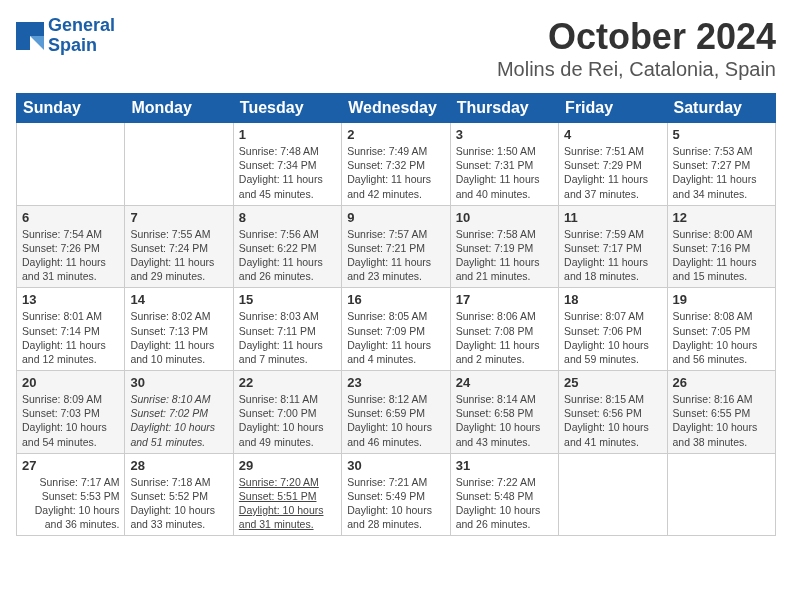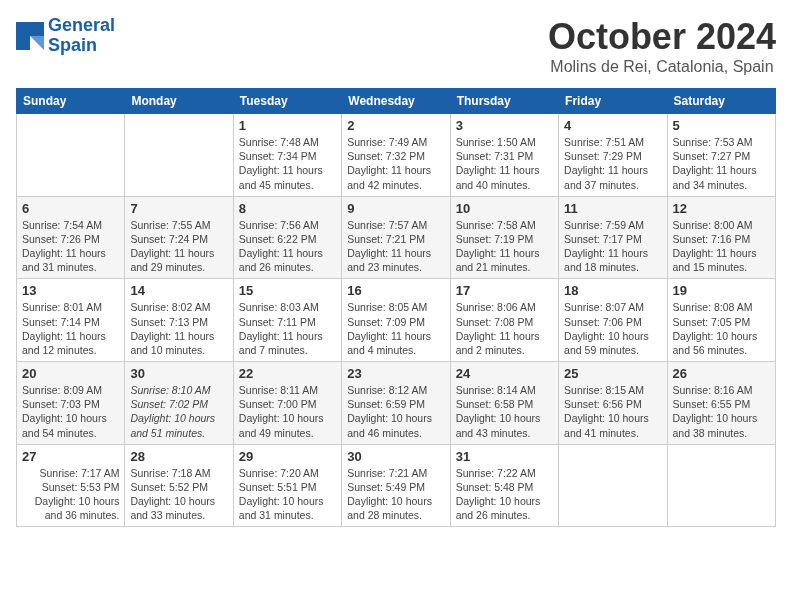--- a/index.html
+++ b/index.html
@@ -28,42 +28,42 @@
     }
     .logo-text span {
       color: #1a5fa8;
     }
     .logo-icon {
       width: 28px;
       height: 28px;
       margin-right: 4px;
     }
     .title-block {
-      text-align: center;
+      text-align: right;
     }
     .month-title {
       font-size: 36px;
       font-weight: bold;
       color: #333;
     }
     .subtitle {
-      font-size: 16px;
+      font-size: 20px;
       color: #555;
     }
     table {
       width: 100%;
       border-collapse: collapse;
       font-size: 11px;
     }
     thead tr th {
       background-color: #1a5fa8;
       color: #fff;
       padding: 5px 6px;
       text-align: left;
-      font-size: 12px;
+      font-size: 16px;
       font-weight: bold;
       border: 1px solid #1a5fa8;
     }
     tbody tr td {
       border: 1px solid #ccc;
       vertical-align: top;
       padding: 4px 5px;
       width: 108px;
       min-height: 70px;
       background: #fff;
@@ -296,21 +296,21 @@
 Daylight: 10 hours and 36 minutes.</div>
         </td>
         <td>
           <span class="day-number">28</span>
           <div class="day-info" style="white-space: pre-line;">Sunrise: 7:18 AM
 Sunset: 5:52 PM
 Daylight: 10 hours and 33 minutes.</div>
         </td>
         <td>
           <span class="day-number">29</span>
-          <div class="day-info" style="white-space: pre-line;">Sunrise: 7:20 AM
+          <div class="day-info" style="white-space: pre-line; text-decoration: underline;">Sunrise: 7:20 AM
 Sunset: 5:51 PM
 Daylight: 10 hours and 31 minutes.</div>
         </td>
         <td>
           <span class="day-number">30</span>
           <div class="day-info" style="white-space: pre-line;">Sunrise: 7:21 AM
 Sunset: 5:49 PM
 Daylight: 10 hours and 28 minutes.</div>
         </td>
         <td>

